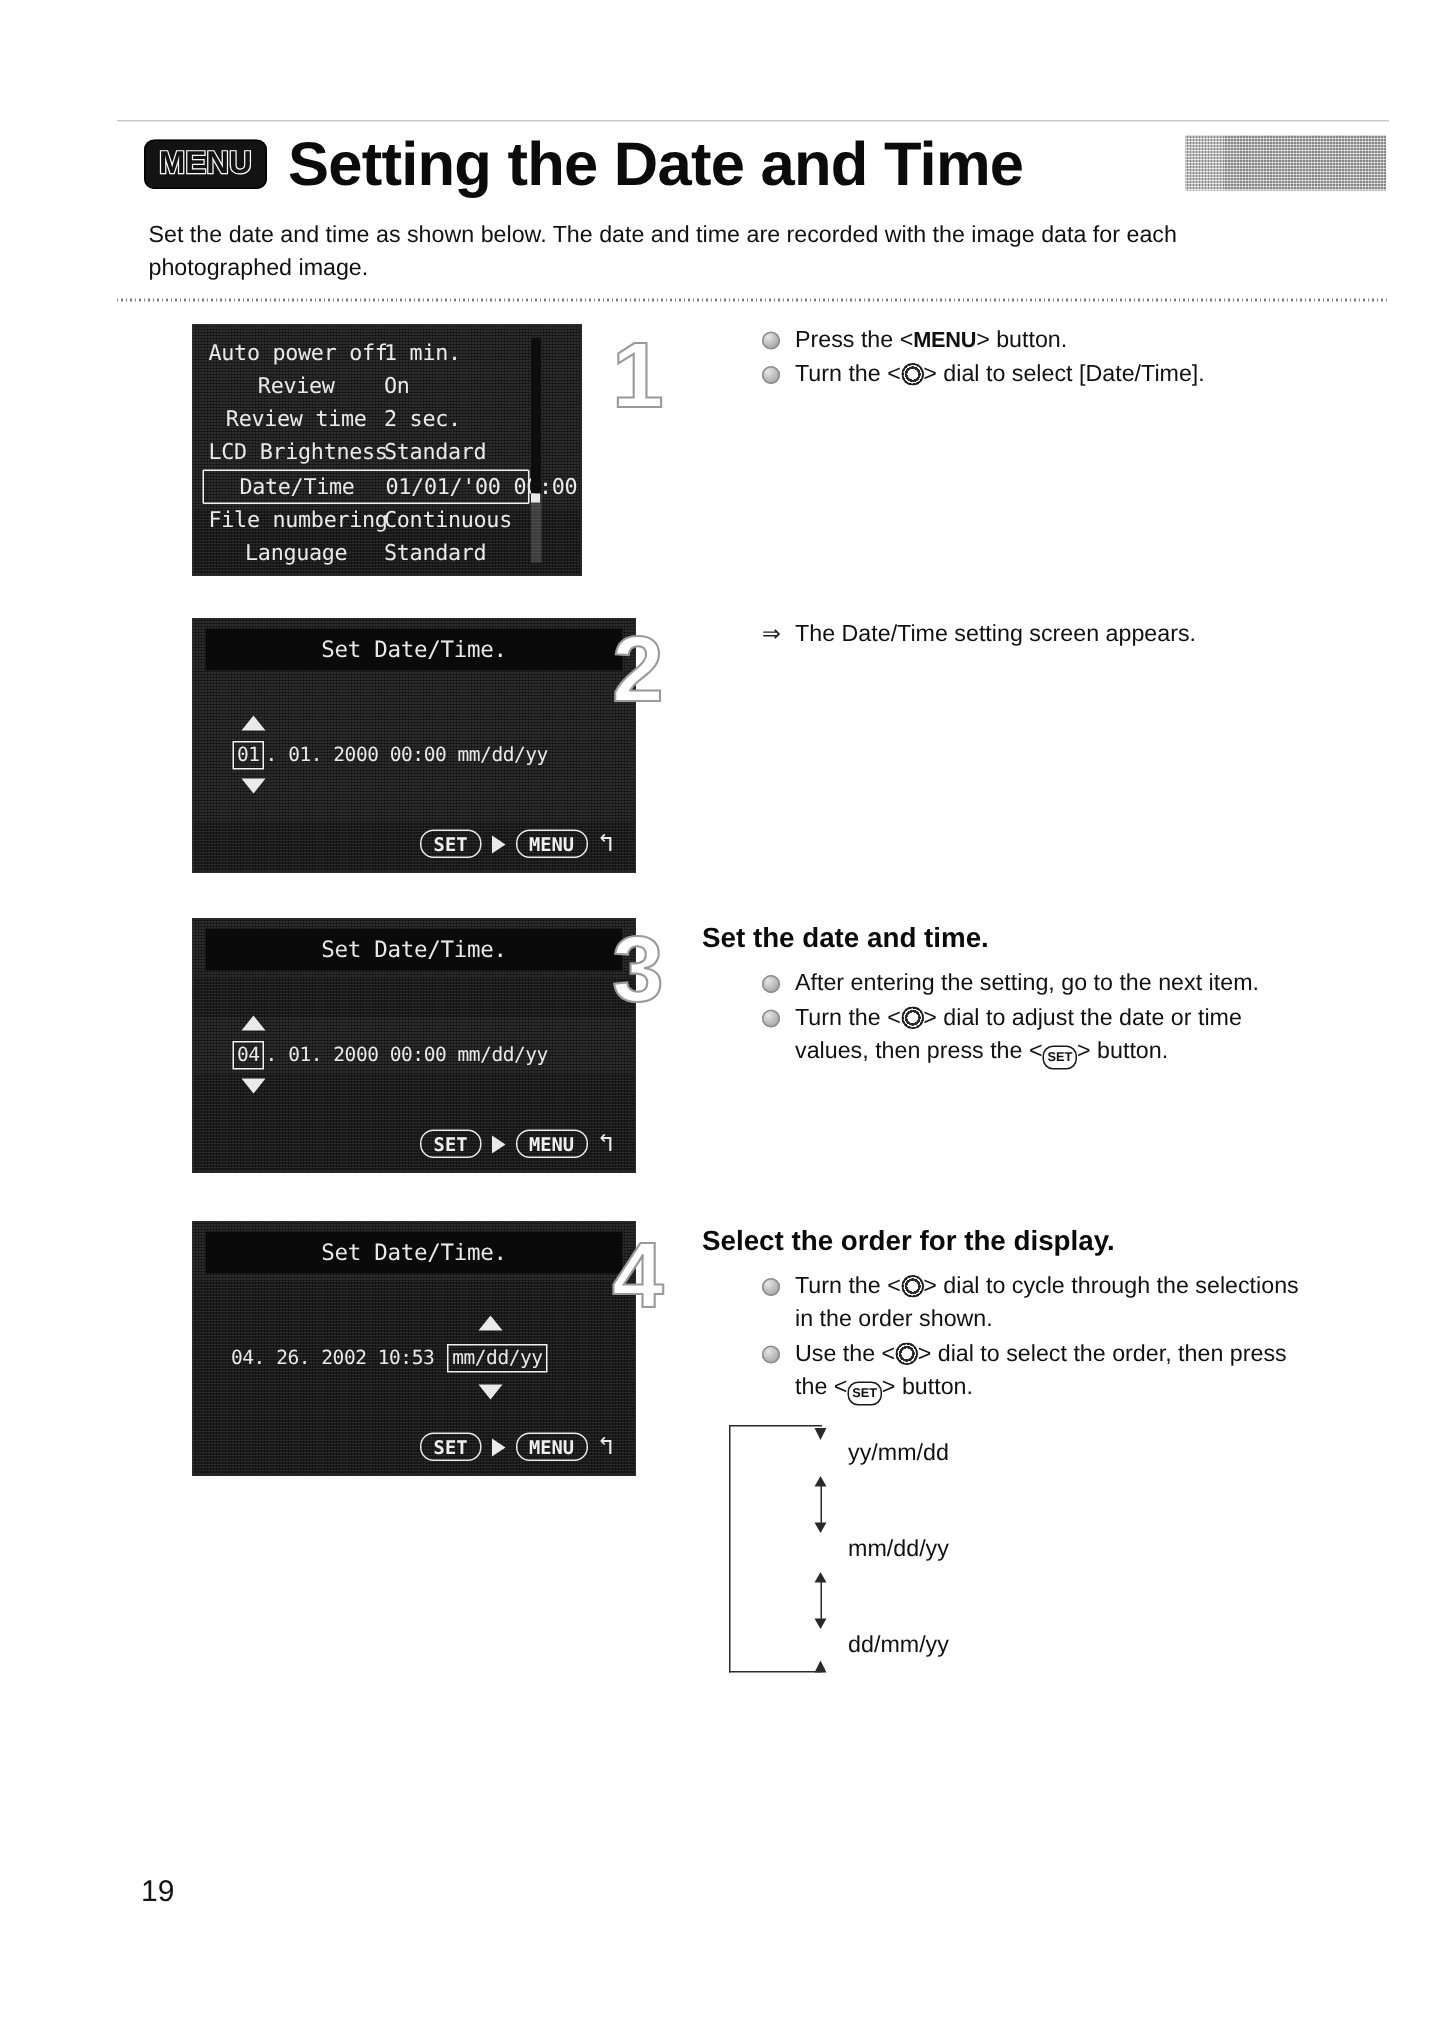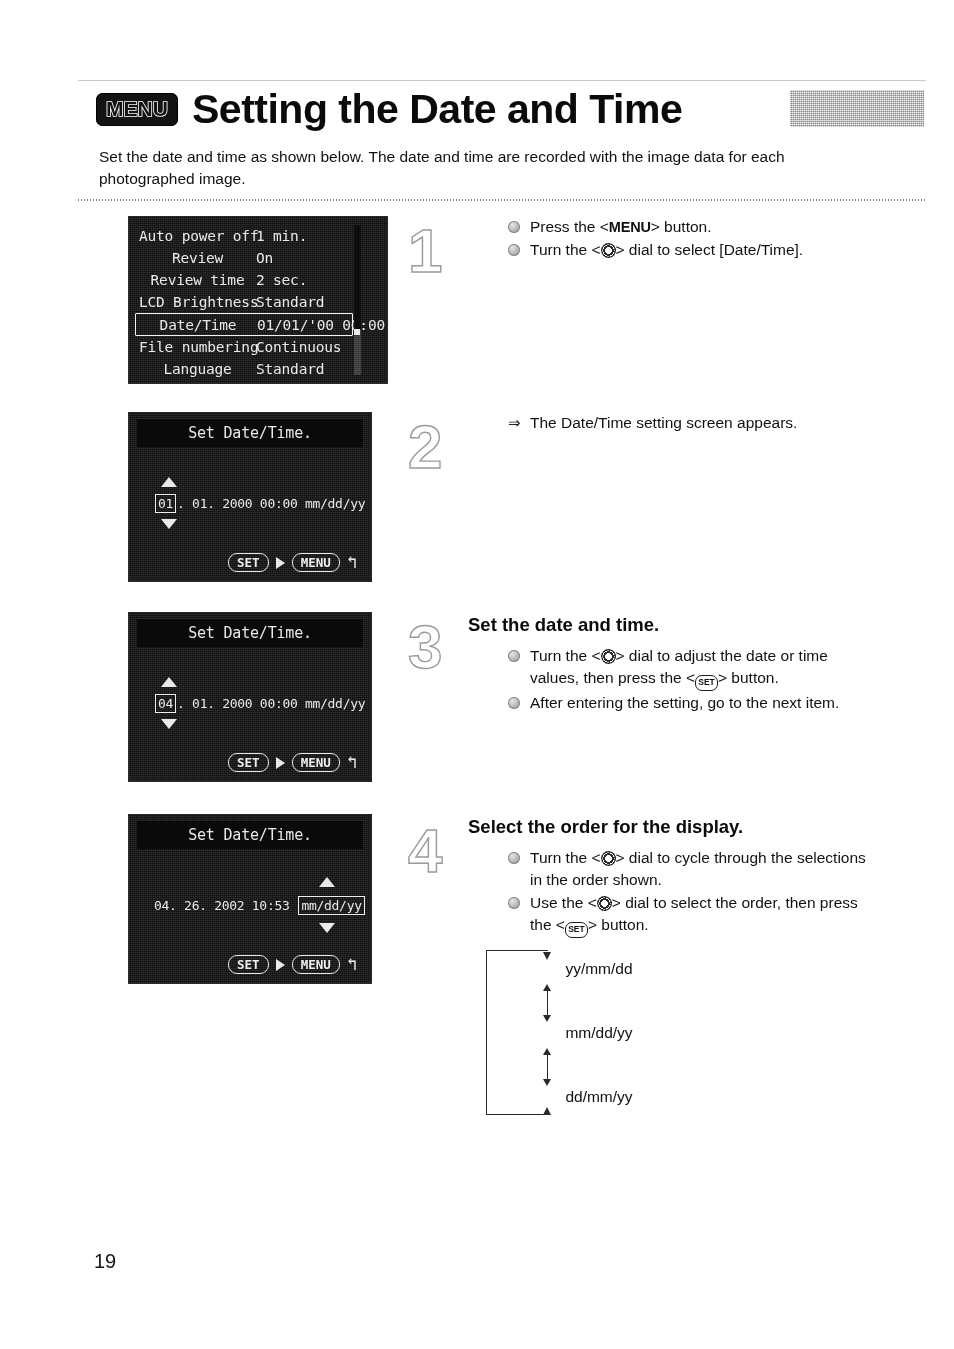--- a/index.html
+++ b/index.html
@@ -124,21 +124,21 @@
     background-image:
       repeating-linear-gradient(0deg, rgba(255,255,255,.045) 0 1px, rgba(0,0,0,.25) 1px 2px),
       repeating-linear-gradient(90deg, rgba(255,255,255,.035) 0 1px, rgba(0,0,0,.2) 1px 2px);
     color: #e9e9e9;
     font-family: "DejaVu Sans Mono", "Liberation Mono", monospace;
     overflow: hidden;
     border: 1px solid #2a2a2a;
     box-sizing: border-box;
   }
   .lcd.menu-lcd { top: 0; width: 260px; height: 168px; }
-  .lcd.set-lcd  { top: 0; width: 244px; height: 170px; }
+  .lcd.set-lcd  { top: 0; width: 296px; height: 170px; }
 
   
   .menu-list {
     position: relative;
     padding: 8px 0 0 10px;
     width: 230px;
   }
   .menu-row {
     display: flex;
     height: 22px;
@@ -530,24 +530,24 @@
         <span class="ret-arrow">↰</span>
       </div>
     </div>
 
     <div class="big-num">3</div>
 
     <div class="instr">
       <div class="instr-head">Set the date and time.</div>
       <ul class="bullets">
         <li>
-          <span class="dot"></span><span>Turn the &lt;</span><span class="k-dial"></span><span>&gt; dial to adjust the date or time values, then press the &lt;</span><span class="k-set">SET</span><span>&gt; button.</span>
+          <span class="dot"></span><span>After entering the setting, go to the next item.</span>
         </li>
         <li>
-          <span class="dot"></span><span>After entering the setting, go to the next item.</span>
+          <span class="dot"></span><span>Turn the &lt;</span><span class="k-dial"></span><span>&gt; dial to adjust the date or time values, then press the &lt;</span><span class="k-set">SET</span><span>&gt; button.</span>
         </li>
       </ul>
     </div>
   </div>
 
   <div class="step s4">
 
     <div class="lcd set-lcd">
       <div class="lcd-title">Set Date/Time.</div>
       <div class="lcd-body">

